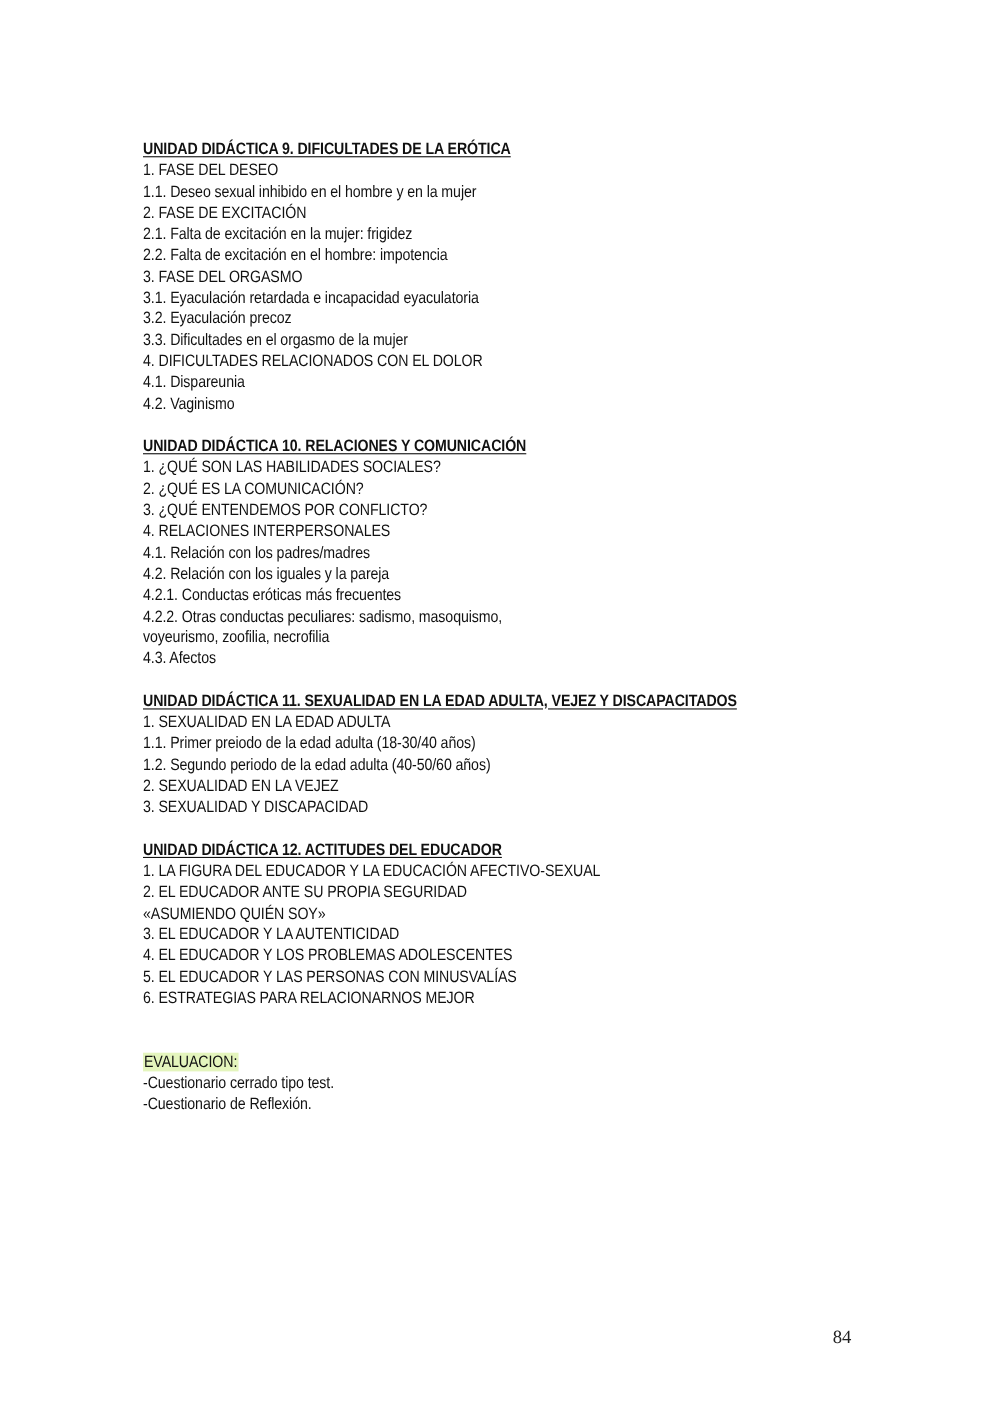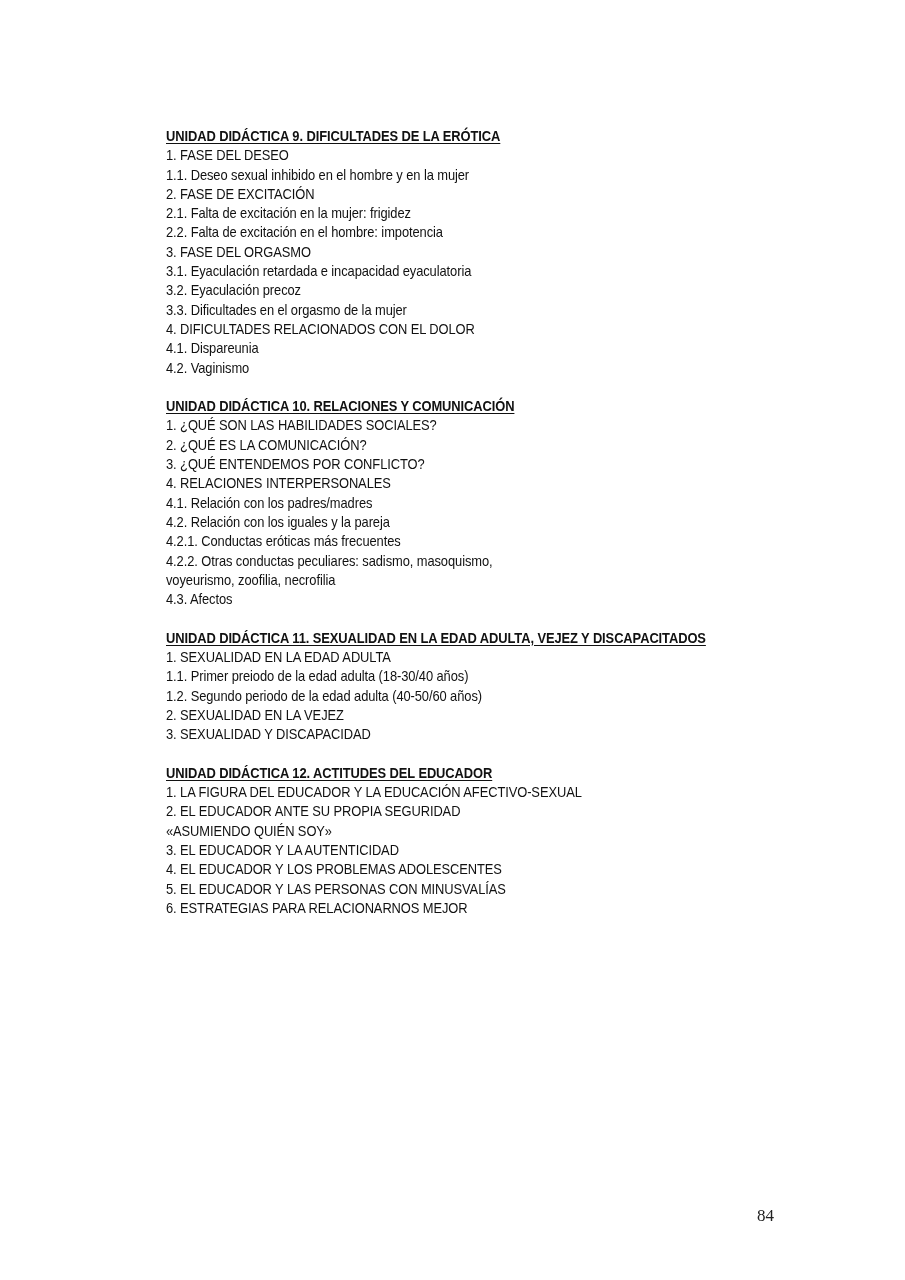--- a/index.html
+++ b/index.html
@@ -1,17 +1,17 @@
 <!DOCTYPE html>
 <html><head>
   <meta charset="utf-8">
   <style>
     html, body { margin: 0; padding: 0; background: #ffffff; }
     body { width: 905px; height: 1280px; position: relative; overflow: hidden; }
-    .page { position: absolute; left: 130px; top: 126px; width: 700px; margin-left: 36px; }
+    .page { position: absolute; left: 130px; top: 126px; width: 700px; }
     .line {
       font-family: "Liberation Sans", sans-serif;
       font-size: 15px;
       line-height: 19.3px;
       height: 19.3px;
       color: #111;
       white-space: nowrap;
       transform: scaleX(0.86);
       transform-origin: left center;
       letter-spacing: -0.1px;
@@ -78,15 +78,22 @@
     <div class="line">«ASUMIENDO QUIÉN SOY»</div>
     <div class="line">3. EL EDUCADOR Y LA AUTENTICIDAD</div>
     <div class="line">4. EL EDUCADOR Y LOS PROBLEMAS ADOLESCENTES</div>
     <div class="line">5. EL EDUCADOR Y LAS PERSONAS CON MINUSVALÍAS</div>
     <div class="line">6. ESTRATEGIAS PARA RELACIONARNOS MEJOR</div>
   </section>
   <div class="gap"></div>
 
   <div class="gap"></div>
 
+  <section>
+    <div class="line">
+      <span class="highlight">EVALUACION:</span>
+    </div>
+    <div class="line">-Cuestionario cerrado tipo test.</div>
+    <div class="line">-Cuestionario de Reflexión.</div>
+  </section>
 </div>
 
 <div class="page-number">84</div>
 
 </body></html>

